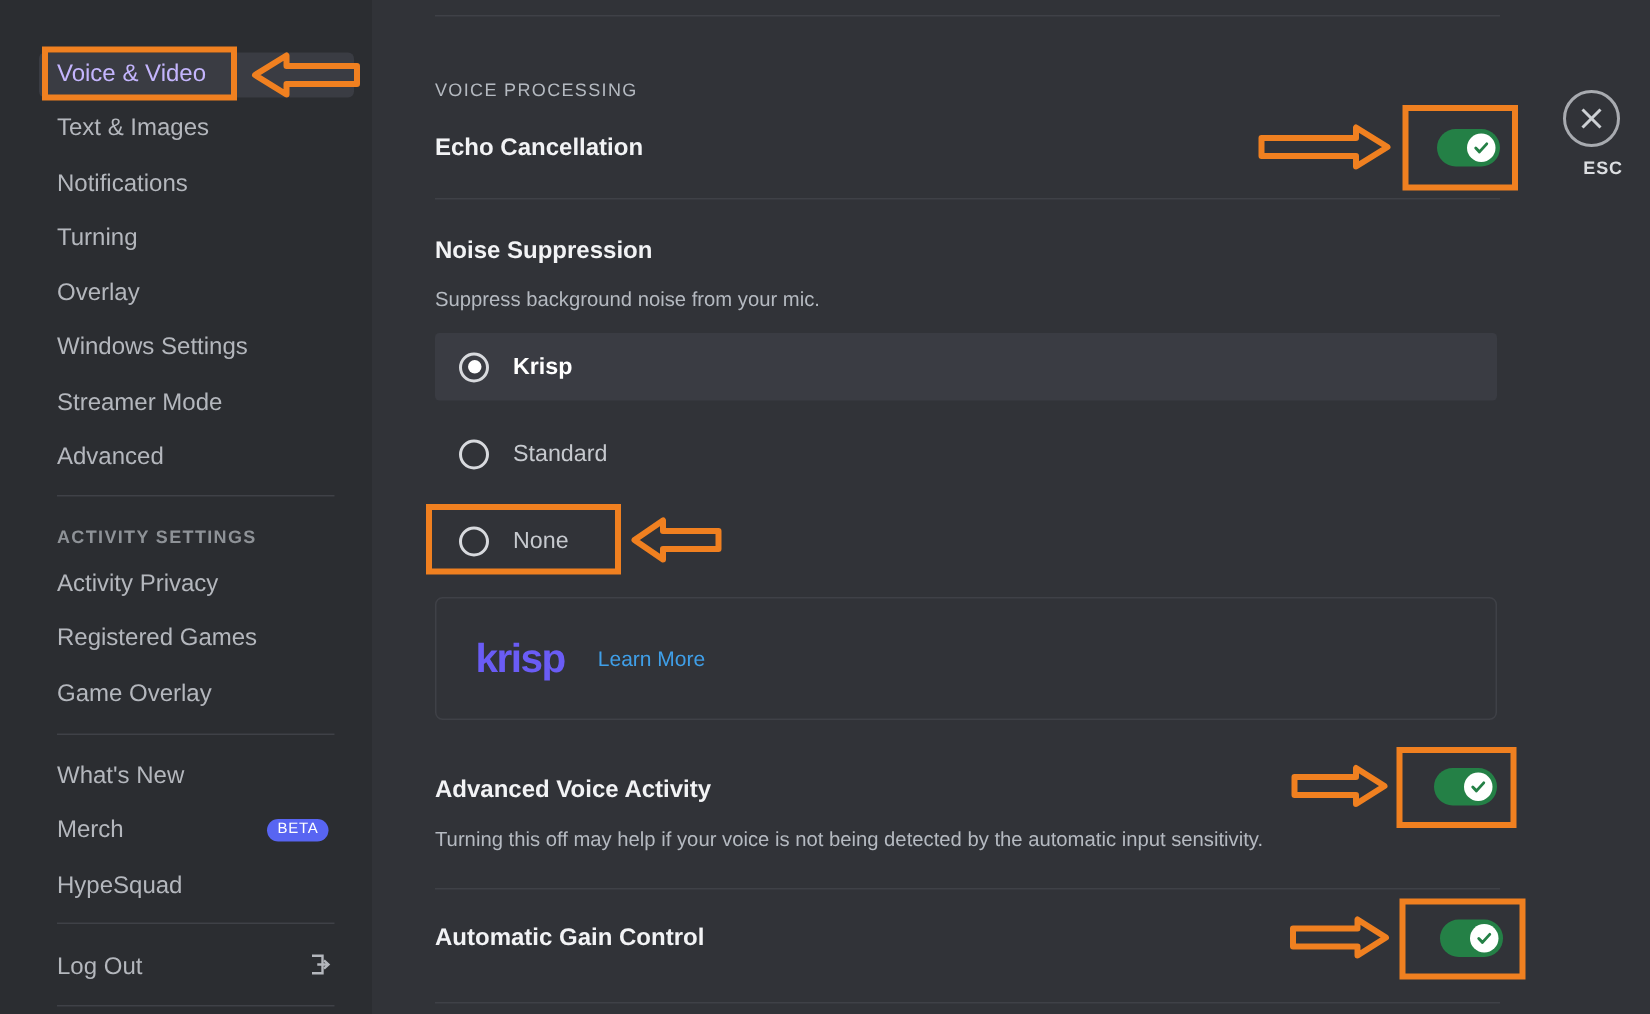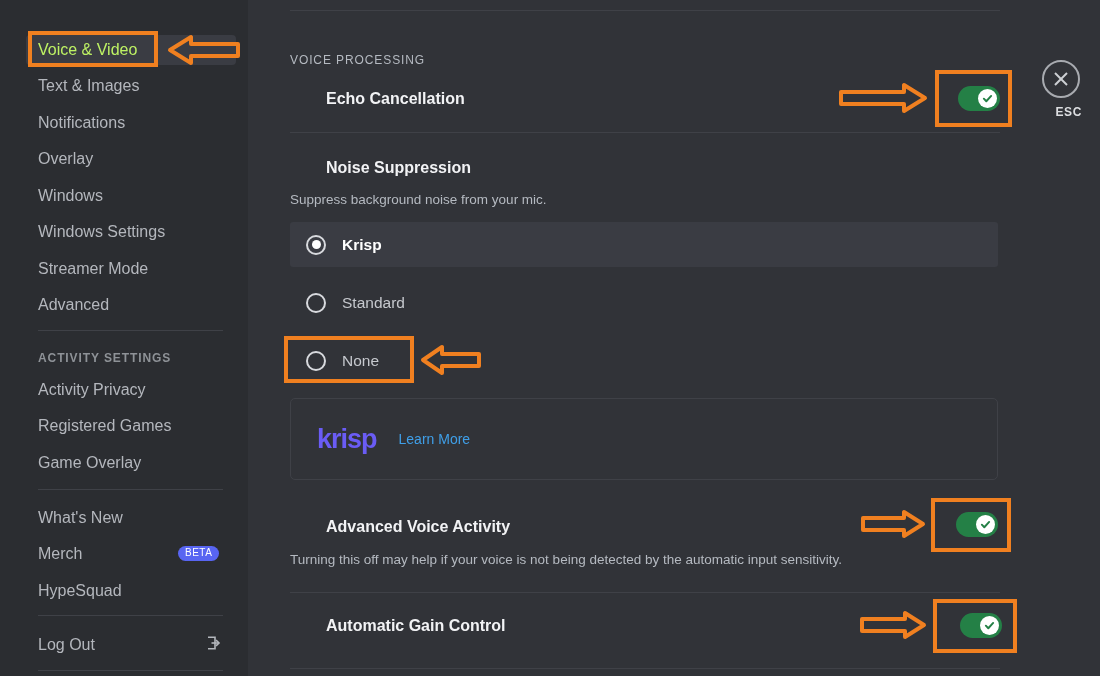--- a/index.html
+++ b/index.html
@@ -27,21 +27,21 @@
     width: 210px; height: 30px;
     display: flex; align-items: center;
     padding: 0 12px;
     border-radius: 4px;
     color: #b4b7bd;
     font-size: 16px;
     white-space: nowrap;
   }
   .nav-item.selected {
     background: #3a3c43;
-    color: #bef264;
+    color: #c4b5fd;
     text-align: right;
   }
   .nav-item .nav-label { line-height: 1; }
   .sect-header {
     position: absolute; left: 38px;
     font-size: 12px; font-weight: bold;
     letter-spacing: 0.9px;
     color: #8e9297;
   }
   .divider-h {
@@ -81,21 +81,20 @@
     position: absolute; left: 42px;
     font-size: 12px; font-weight: normal;
     letter-spacing: 0.9px;
     color: #b5bac1;
   }
   .row-title {
     position: absolute; left: 42px;
     font-size: 16px; font-weight: bold;
     color: #f2f3f5;
     white-space: nowrap;
-    margin-left: 36px;
   }
   .row-desc {
     position: absolute; left: 42px;
     font-size: 13.5px;
     color: #b5bac1;
     white-space: nowrap;
   }
 
   
   .radio-row {
@@ -217,24 +216,24 @@
     <div class="nav-item selected" style="top:35px;">
       <span class="nav-label">Voice &amp; Video</span>
     </div>
     <div class="nav-item" style="top:71px;">
       <span class="nav-label">Text &amp; Images</span>
     </div>
     <div class="nav-item" style="top:108px;">
       <span class="nav-label">Notifications</span>
     </div>
     <div class="nav-item" style="top:144px;">
+      <span class="nav-label">Turning</span>
+    </div>
+    <div class="nav-item" style="top:181px;">
       <span class="nav-label">Overlay</span>
-    </div>
-    <div class="nav-item" style="top:181px;">
-      <span class="nav-label">Windows</span>
     </div>
     <div class="nav-item" style="top:217px;">
       <span class="nav-label">Windows Settings</span>
     </div>
     <div class="nav-item" style="top:254px;text-align:center;">
       <span class="nav-label">Streamer Mode</span>
     </div>
     <div class="nav-item" style="top:290px;">
       <span class="nav-label">Advanced</span>
     </div>

